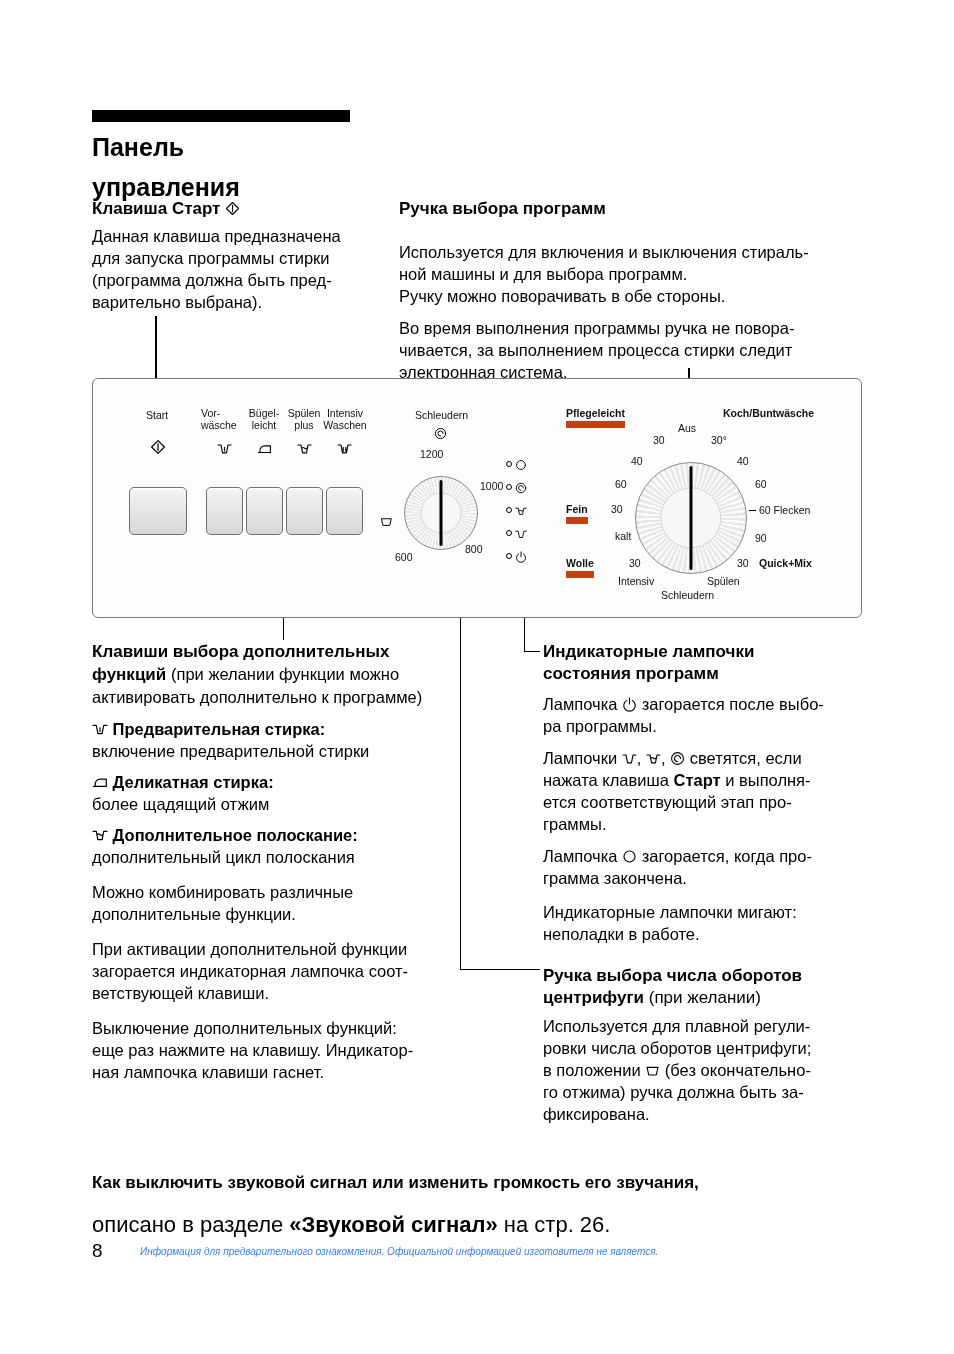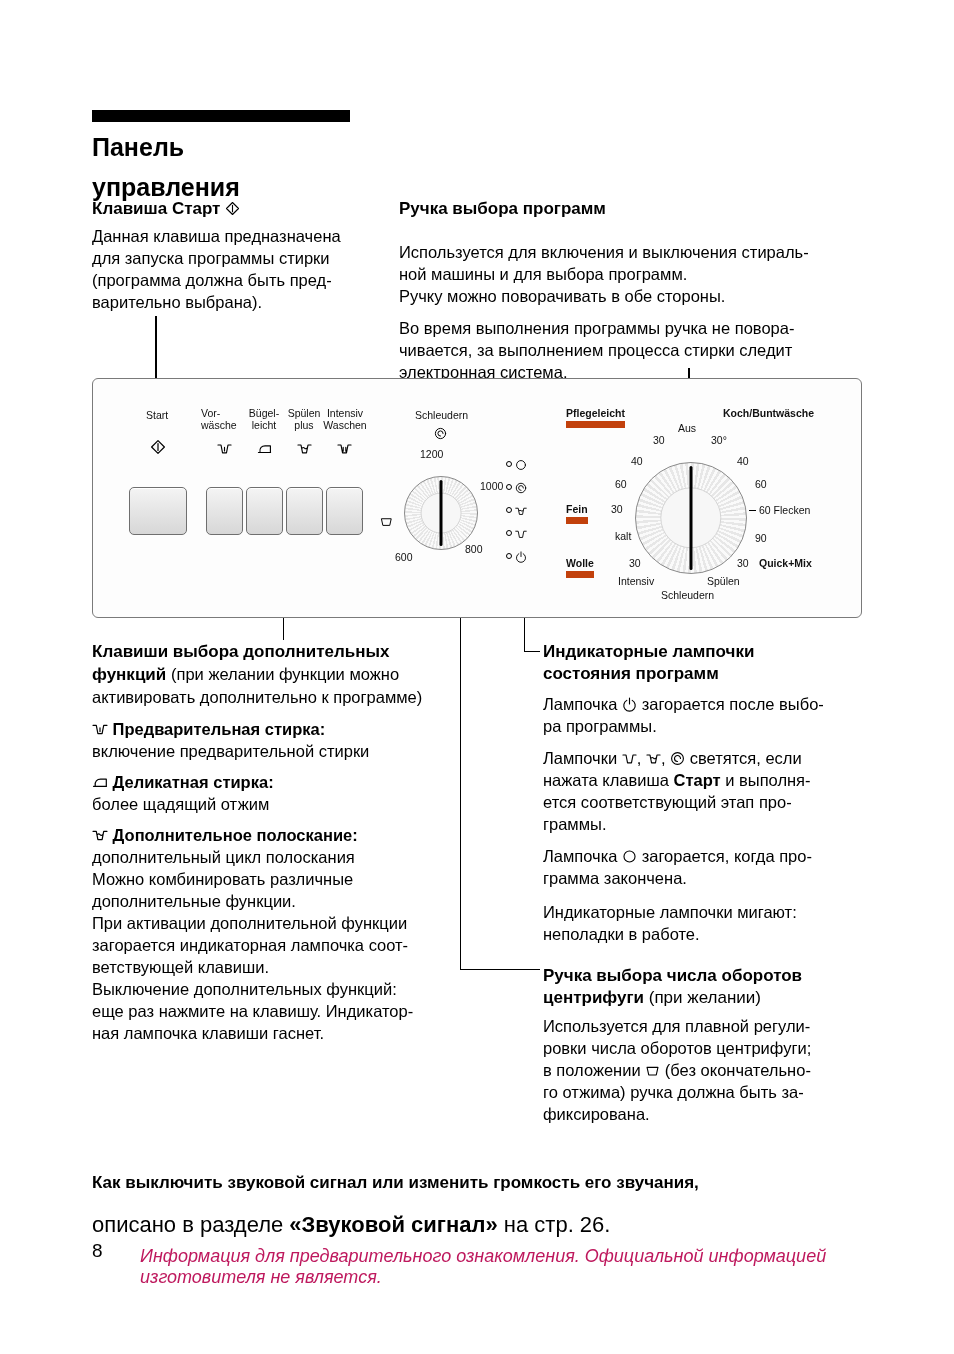--- a/index.html
+++ b/index.html
@@ -22,21 +22,21 @@
   .plabel{position:absolute;font-size:10.5px;line-height:11.5px;color:#111}
   .pbold{font-weight:bold}
   .pbtn{position:absolute;width:37px;height:48px;border:1px solid #6f6f6f;border-radius:5px;background:linear-gradient(180deg,#f4f4f4,#d7d7d7);box-shadow:inset 0 1px 0 #fff}
   .startbtn{width:58px}
   .knob{position:absolute;border-radius:50%;border:1px solid #8a8a8a;background-color:#f3f3f3;background-image:repeating-conic-gradient(#e7e7e7 0deg 3deg,#fafafa 3deg 6deg)}
   .knob::after{content:"";position:absolute;left:50%;top:50%;transform:translate(-50%,-50%);width:54%;height:54%;border-radius:50%;background:#f7f7f7;border:1px solid #d5d5d5}
   .pointer{position:absolute;left:50%;top:3px;bottom:3px;transform:translateX(-50%);width:3px;background:#000;z-index:2;border-radius:2px}
   .lampdot{display:inline-block;width:6px;height:6px;border:1px solid #000;border-radius:50%;vertical-align:2px}
   .ul{border-bottom:7px solid #c2410c;padding-bottom:1px}
   .item{margin-top:9px}
-  .para{}
+  .para{margin-top:13px}
 </style>
 </head>
 <body>
 
 <svg width="0" height="0" style="position:absolute" aria-hidden="true">
   <defs>
     <symbol id="s-diamond" viewBox="0 0 16 16">
         <path d="M8 1.6 L14.4 8 L8 14.4 L1.6 8 Z M8 4.6 V11.4"></path>
       </symbol>
     <symbol id="s-tub" viewBox="0 0 16 16">
@@ -258,13 +258,13 @@
 го отжима) ручка должна быть за-
 фиксирована.</span></p>
 </div>
 
 <div class="abs body-text" style="left:92px;top:1172px;width:790px">
   <div class="b" style="font-size:17px">Как выключить звуковой сигнал или изменить громкость его звучания,</div>
   <div style="font-size:22px;margin-top:20px"><span>описано в разделе</span> <b>«Звуковой сигнал»</b> <span>на стр. 26.</span></div>
 </div>
 
 <div class="abs" style="left:92px;top:1240px;font-size:19px">8</div>
-<div class="abs" style="left:140px;top:1246px;width:740px;font-size:18px;font-style:italic;color:#be185d">Информация для предварительного ознакомления. Официальной информацией изготовителя не является.</div>
+<div class="abs" style="left:140px;top:1246px;width:740px;font-size:10px;font-style:italic;color:#3b82f6">Информация для предварительного ознакомления. Официальной информацией изготовителя не является.</div>
 
 </body></html>

